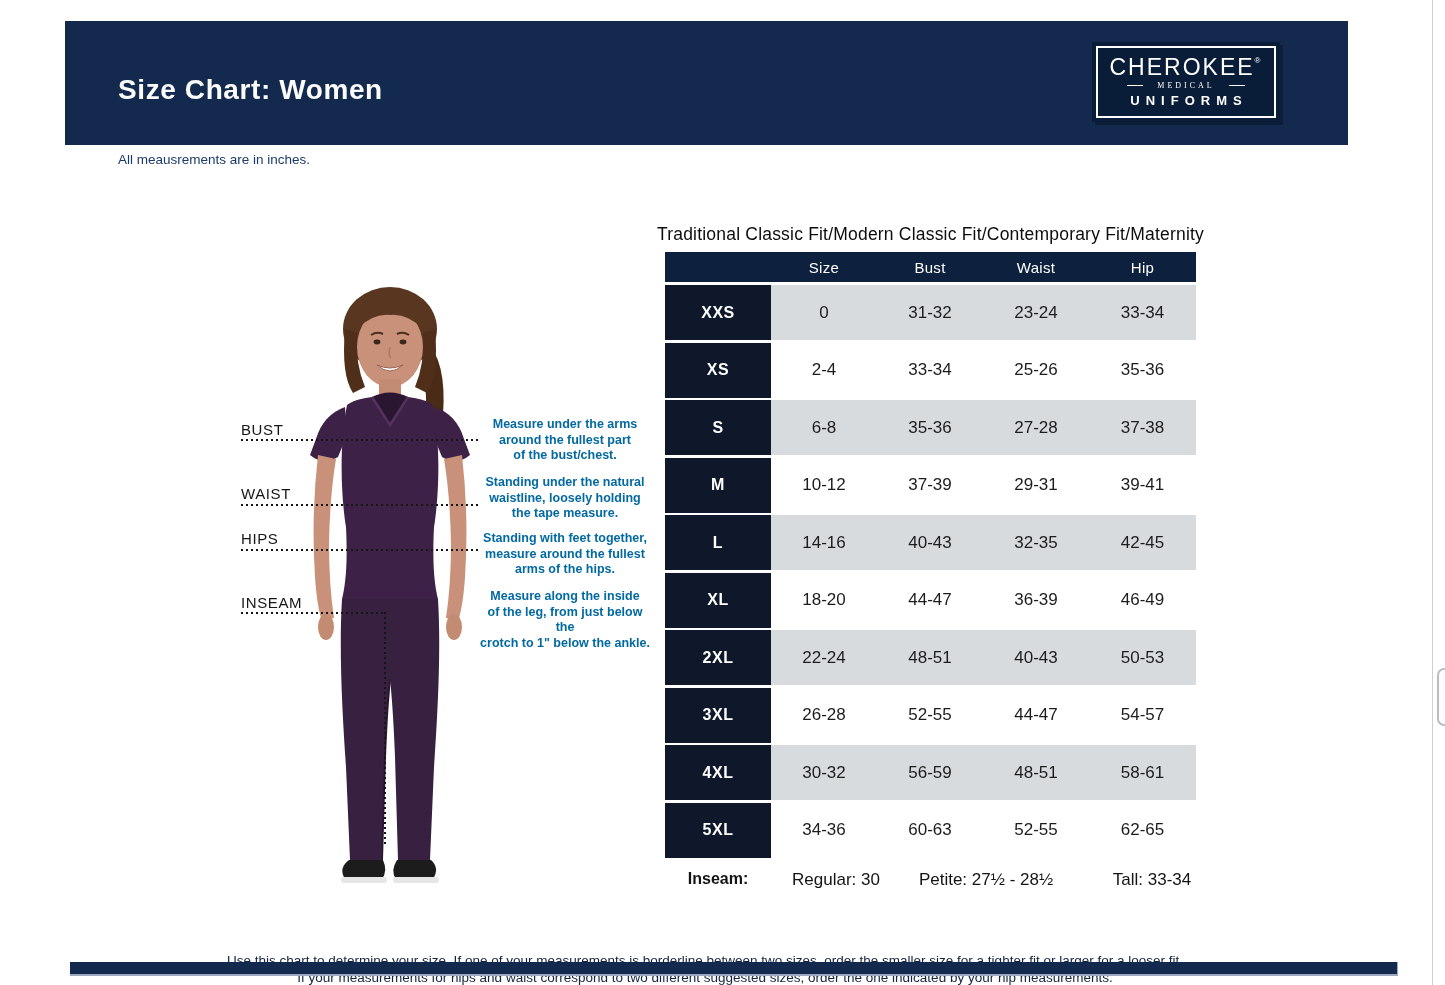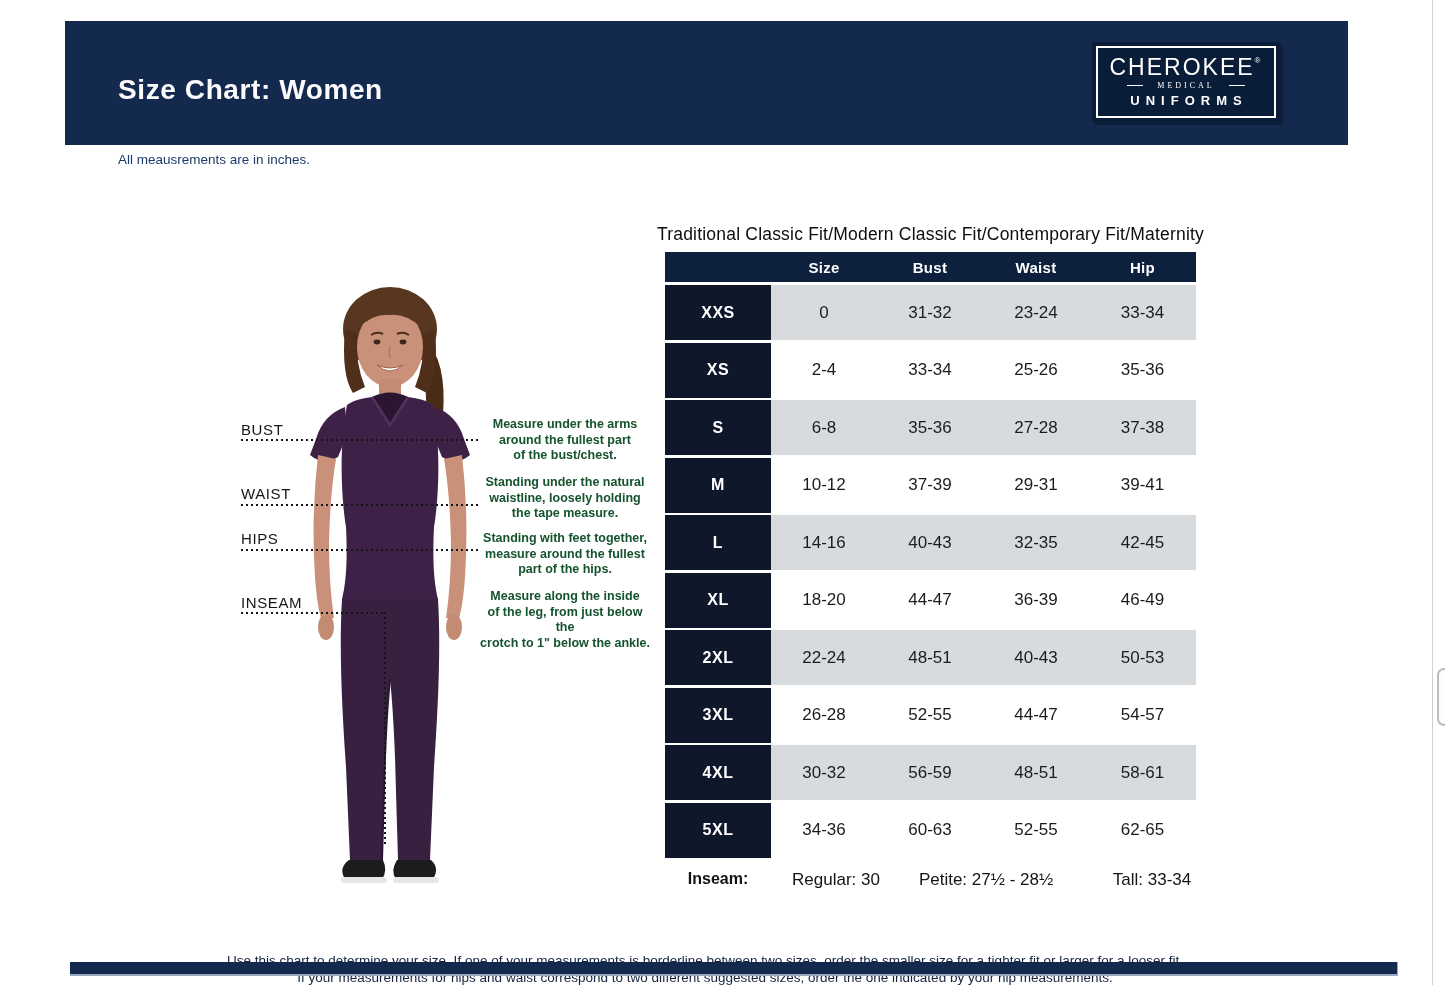--- a/index.html
+++ b/index.html
@@ -43,33 +43,33 @@
   .dotline-h{
     position:absolute;height:2px;
     background-image:repeating-linear-gradient(to right,#151515 0 2px,transparent 2px 5px);
   }
   .dotline-v{
     position:absolute;width:2px;
     background-image:repeating-linear-gradient(to bottom,#151515 0 2px,transparent 2px 5px);
   }
   .meas-desc{
     position:absolute;left:480px;width:170px;text-align:center;
-    font-size:12.5px;font-weight:700;line-height:15.5px;color:#14532d;
+    font-size:12.5px;font-weight:700;line-height:15.5px;color:#0369a1;
   }
   
   .table-title{
     position:absolute;left:655px;top:224px;width:551px;text-align:center;
     font-size:17.5px;color:#0d0d0d;letter-spacing:.2px;
   }
   .size-table{position:absolute;left:665px;top:252px;width:531px;}
   .thead{
     display:grid;grid-template-columns:106px 106px 106px 106px 107px;
     background:#0d203d;height:30px;align-items:center;margin-bottom:3px;
   }
-  .thead .th{color:#fff;font-size:15px;font-weight:700;text-align:center;letter-spacing:.3px;}
+  .thead .th{color:#fff;font-size:15px;font-weight:400;text-align:center;letter-spacing:.3px;}
   .trow{
     display:grid;grid-template-columns:106px 106px 106px 106px 107px;
     height:55px;margin-bottom:2.5px;align-items:center;
   }
   .trow .size-cell{
     background:#0f172a;color:#fff;height:100%;
     display:flex;align-items:center;justify-content:center;
     font-size:16px;font-weight:700;letter-spacing:.5px;
   }
   .trow .cell{font-size:17px;text-align:center;color:#1c1c1c;height:100%;display:flex;align-items:center;justify-content:center;}
@@ -175,21 +175,21 @@
     <div>of the bust/chest.</div>
   </div>
   <div class="meas-desc" style="top:475px">
     <div>Standing under the natural</div>
     <div>waistline, loosely holding</div>
     <div>the tape measure.</div>
   </div>
   <div class="meas-desc" style="top:531px">
     <div>Standing with feet together,</div>
     <div>measure around the fullest</div>
-    <div>part of the hips.</div>
+    <div>arms of the hips.</div>
   </div>
   <div class="meas-desc" style="top:589px">
     <div>Measure along the inside</div>
     <div>of the leg, from just below the</div>
     <div>crotch to 1" below the ankle.</div>
   </div>
 
   <div class="table-title">Traditional Classic Fit/Modern Classic Fit/Contemporary Fit/Maternity</div>
 
   <div class="size-table">

